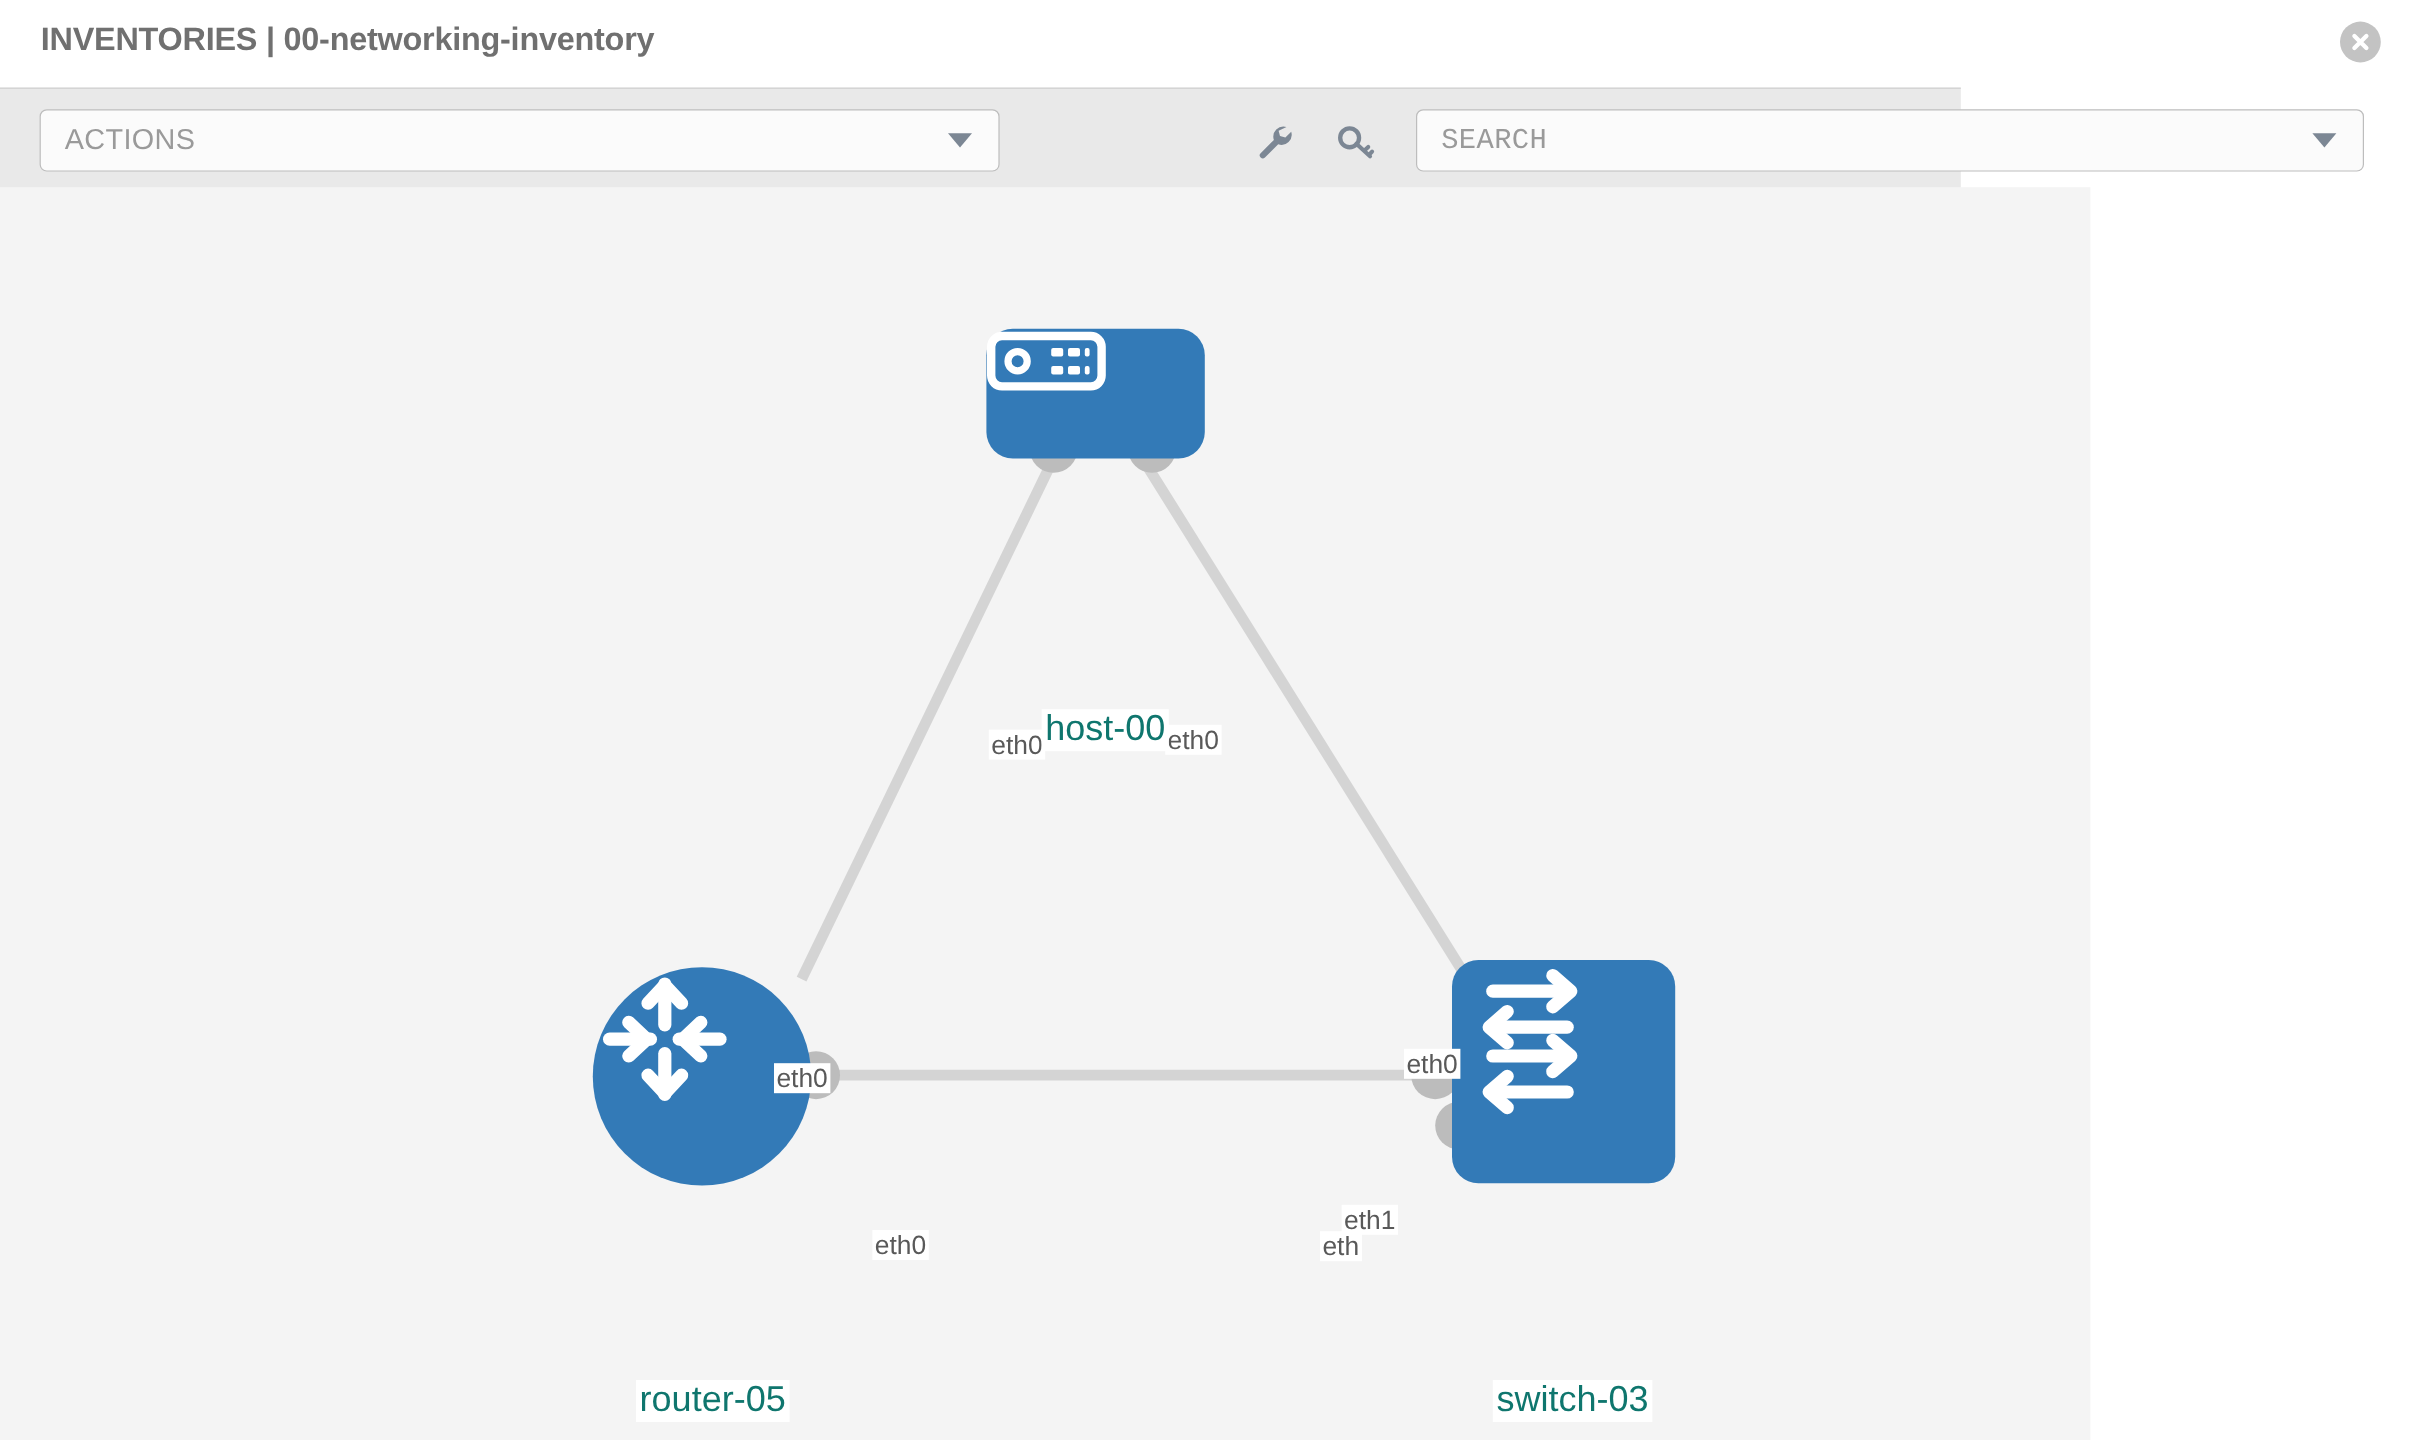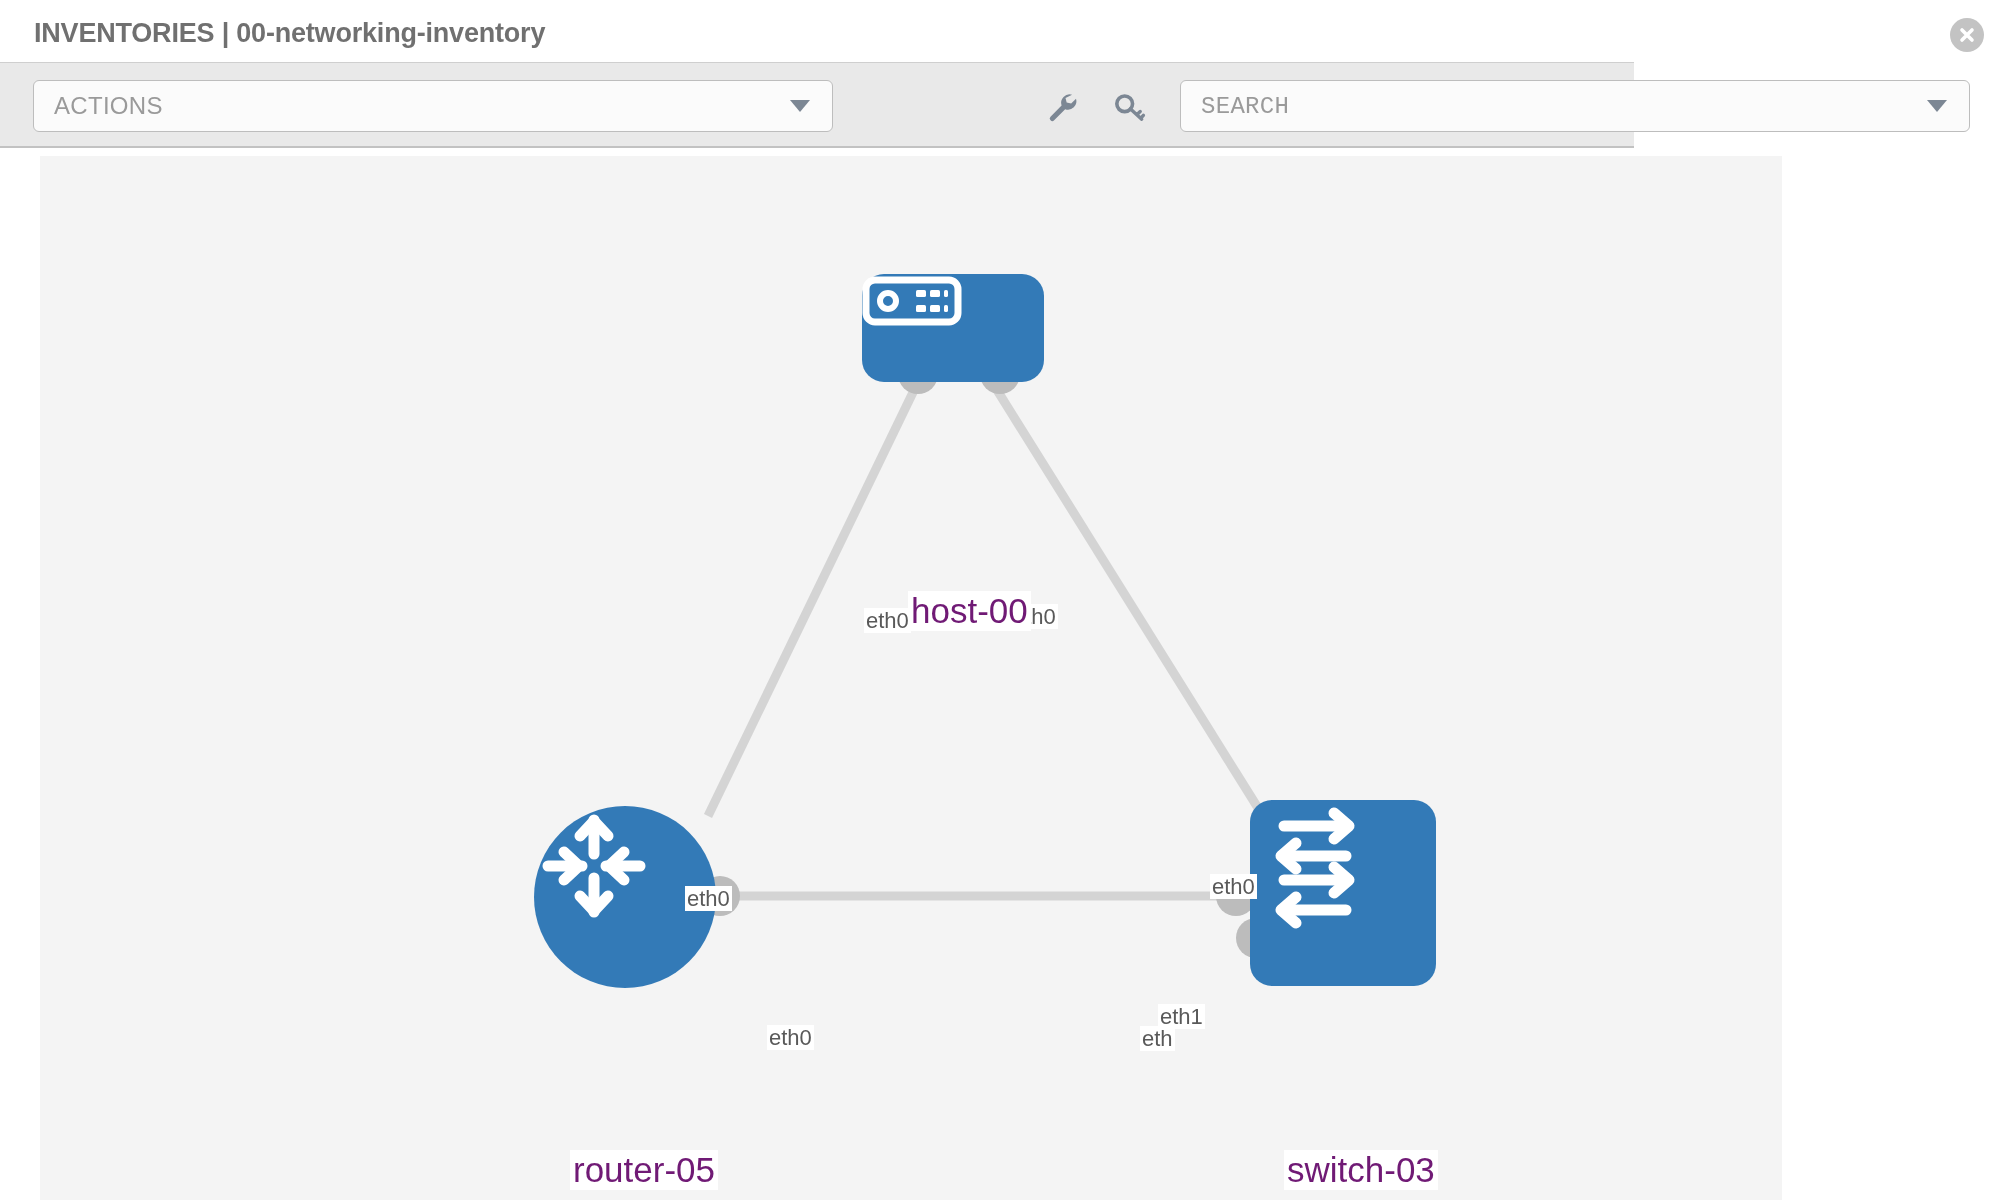--- a/index.html
+++ b/index.html
@@ -53,21 +53,21 @@
     cursor: pointer;
     display: flex;
     align-items: center;
     justify-content: center;
   }
   .close-btn svg { display: block; }
 
   
   .toolbar {
     position: absolute;
-    top: 62px; left: 0;
+    top: 73px; left: 0;
     width: 1634px;
     height: 86px;
     background: #e9e9e9;
     border-top: 1px solid #cfcfcf;
     border-bottom: 2px solid #c2c2c2;
   }
 
   .actions-select {
     position: absolute;
     left: 33px;
@@ -136,38 +136,37 @@
   .search-input::placeholder { color: #9a9a9a; opacity: 1; }
 
   
   .canvas {
     position: absolute;
     top: 156px; left: 0;
     width: 1742px;
     height: 1044px;
     background: #f4f4f4;
     overflow: hidden;
-    margin-left: 40px;
   }
   .canvas svg { position: absolute; top: 0; left: 0; }
 
   .edge-label {
     position: absolute;
     background: #ffffff;
     color: #595959;
     font-size: 22px;
     padding: 0 2px;
     white-space: nowrap;
     line-height: 1.15;
   }
   .node-label {
     position: absolute;
     background: #ffffff;
-    color: #701a75;
-    font-size: 35px;
+    color: #0f766e;
+    font-size: 30px;
     padding: 0 3px;
     white-space: nowrap;
     line-height: 1.15;
   }
 
   .node {
     position: absolute;
     background: #337ab7;
     display: flex;
     align-items: center;

